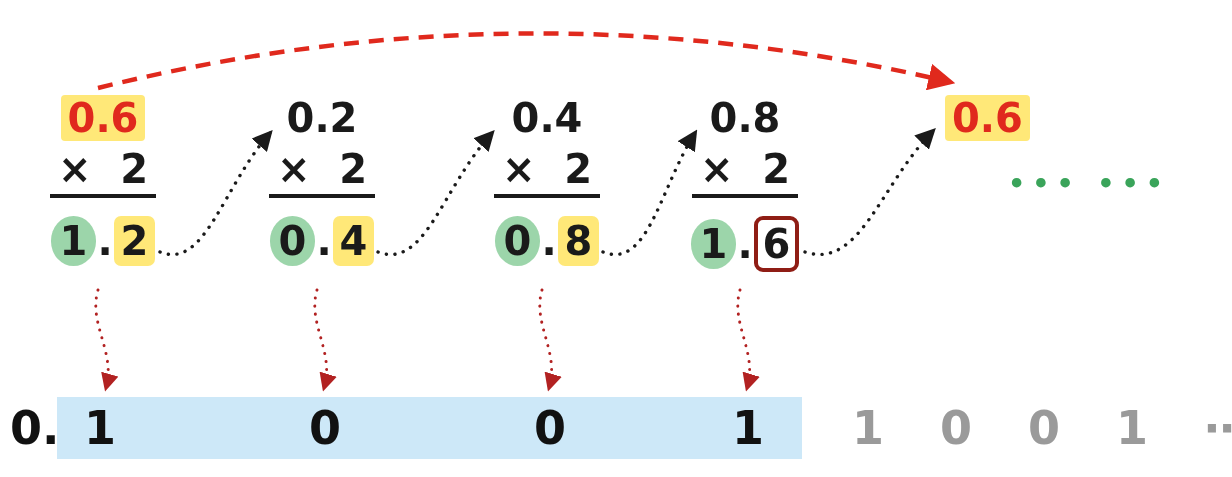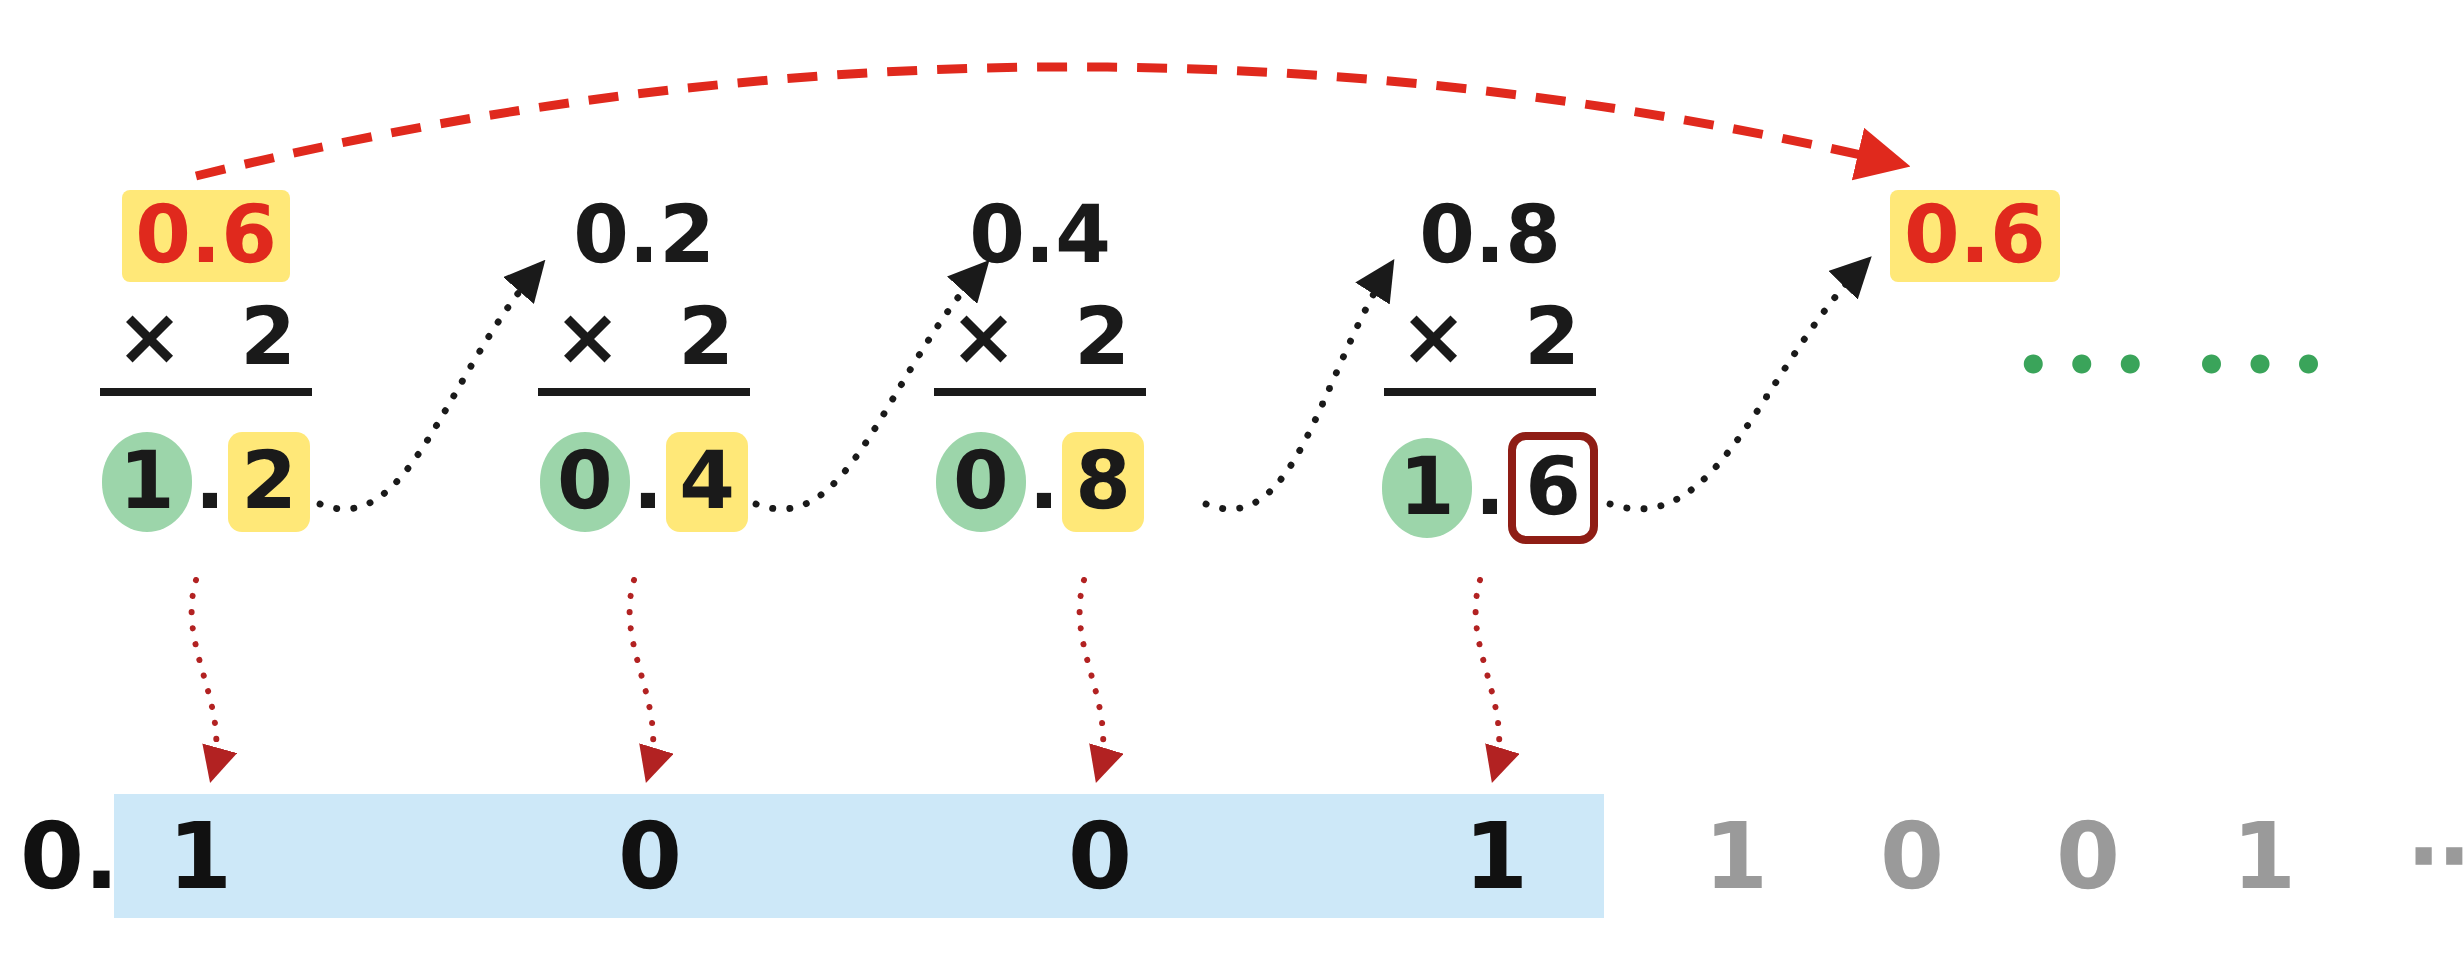--- a/index.html
+++ b/index.html
@@ -17,21 +17,21 @@
   }
 
   
   .col {
     position:absolute; top:95px; width:150px;
     display:flex; flex-direction:column; align-items:center;
     font-weight:600; color:#1a1a1a;
   }
   .col-1 { left:28px; }
   .col-2 { left:247px;text-align:right; }
-  .col-3 { left:445px; }
+  .col-3 { left:472px; }
   .col-4 { left:670px;text-align:right; }
 
   .top-val { font-size:40px; line-height:46px; padding:0 7px; border-radius:4px; white-space:nowrap; }
   .hl-yellow { background:#FFE878; }
   .red-text  { color:#E0291D; }
 
   .mul {
     margin-top:6px; width:106px;
     display:flex; justify-content:space-between;
     font-size:40px; line-height:44px;

